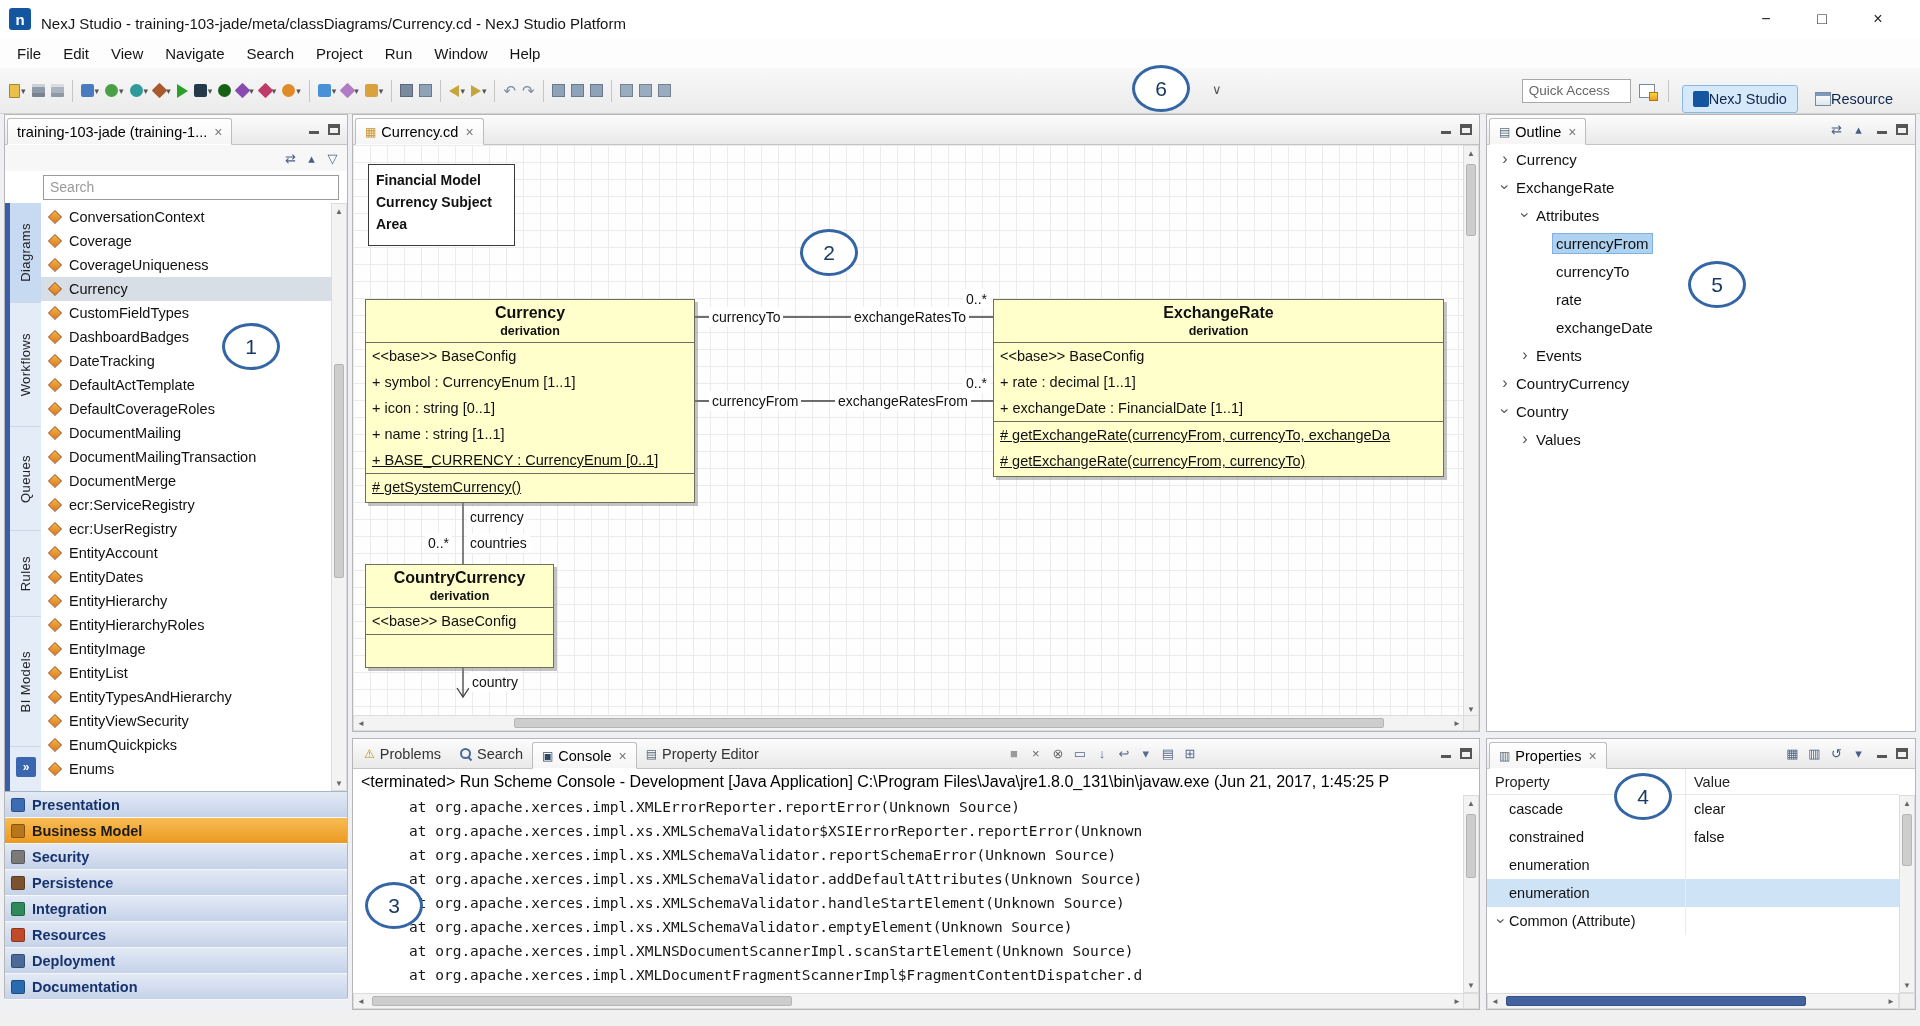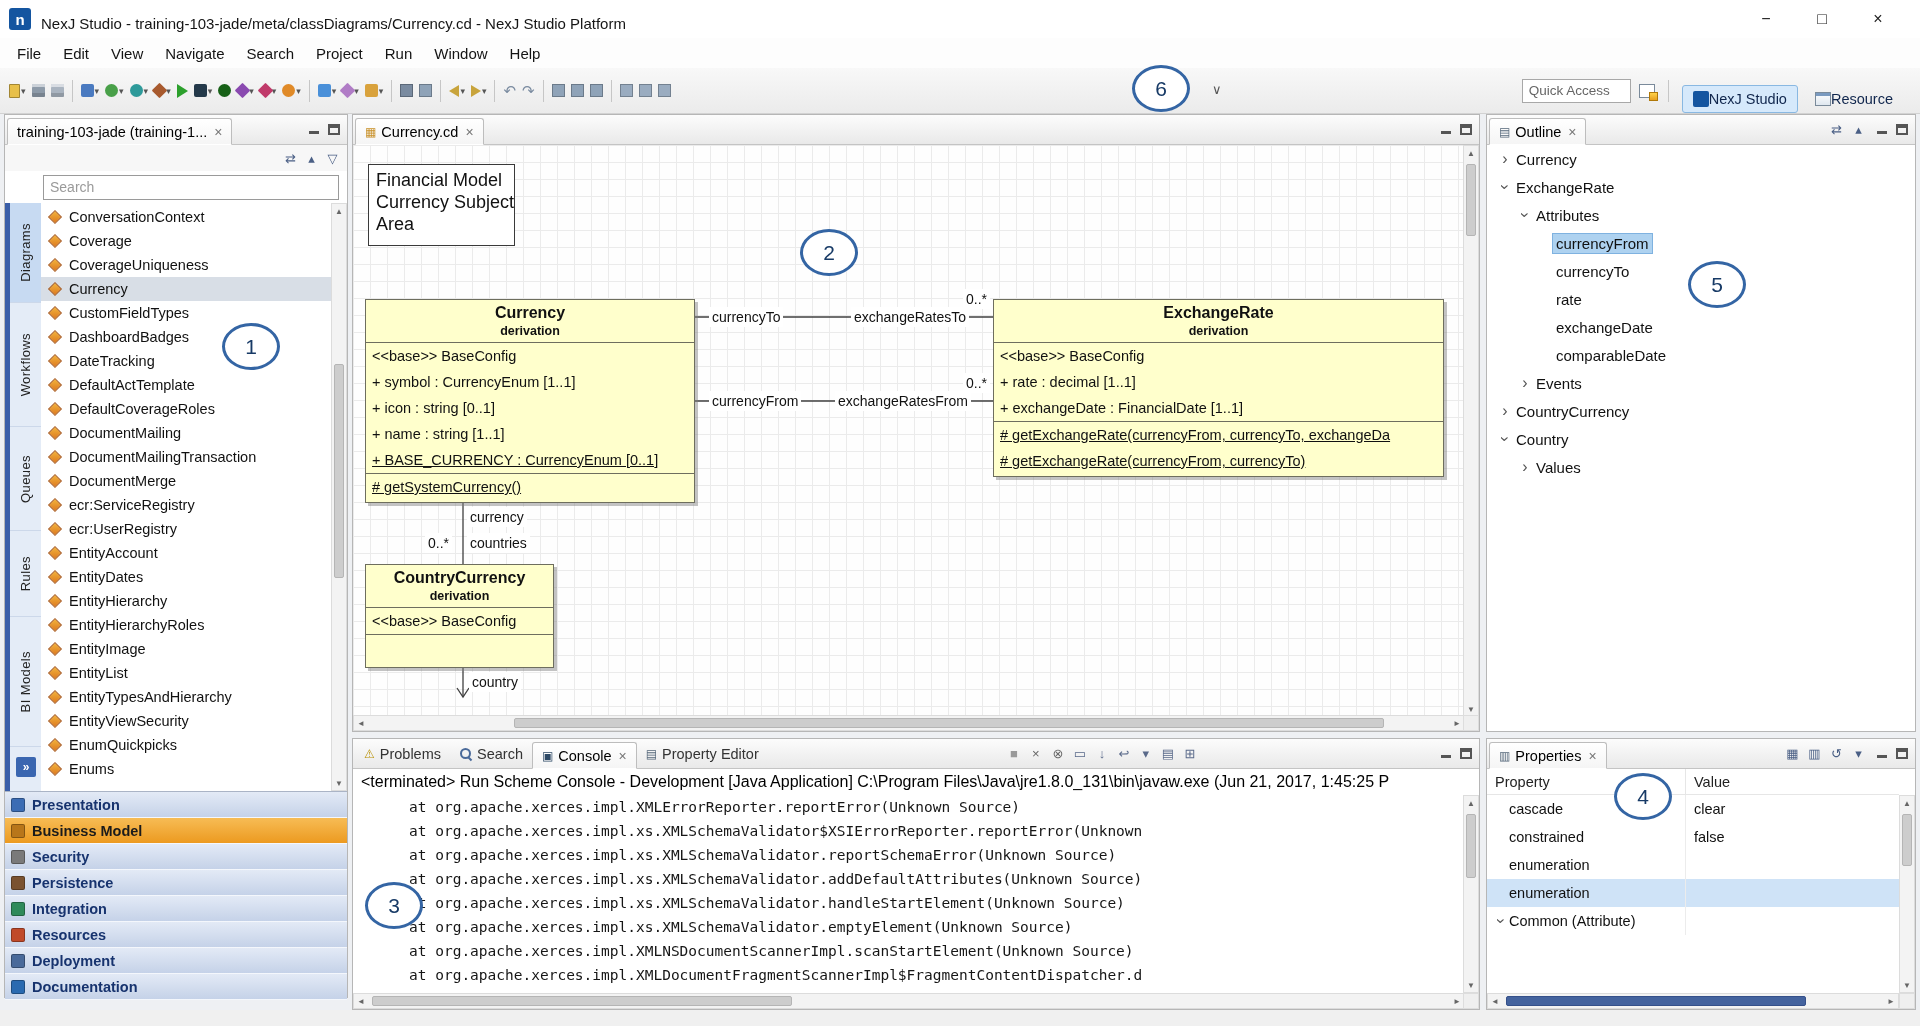--- a/index.html
+++ b/index.html
@@ -102,21 +102,21 @@
   .cat-row.active .cat-txt { color:#1b1b1b; }
 
   
   #editor { left:352px; top:114px; width:1128px; height:618px; }
   #canvas { position:absolute; left:0; top:30px; width:1112px; height:572px; overflow:hidden; background-color:#fefefe;
     background-image:linear-gradient(#ebebeb 1px,transparent 1px),linear-gradient(90deg,#ebebeb 1px,transparent 1px);
     background-size:17px 17px; }
   #edges { position:absolute; left:0; top:0; }
   #edges polyline, #edges path { stroke:#3f3f3f; stroke-width:1.3; fill:none; }
   .note-box { position:absolute; background:#fff; border:1px solid #3a3a3a; padding:4px 7px; }
-  .note-line { font-size:18px; line-height:22px; white-space:nowrap; }
+  .note-line { font-size:14px; line-height:22px; white-space:nowrap;font-weight:bold; }
   .uml-class { position:absolute; background:#ffffcc; border:1px solid #6e6e5e; box-shadow:3px 3px 0 rgba(125,125,125,.45); display:flex; flex-direction:column; overflow:hidden; }
   .uml-title { height:24px; line-height:26px; font-weight:bold; font-size:16px; text-align:center; }
   .uml-stereo { height:19px; line-height:15px; font-weight:bold; font-size:12.5px; text-align:center; border-bottom:1px solid #6e6e5e; }
   .uml-ops { border-top:1px solid #6e6e5e; flex:1; }
   .uml-row { height:26px; line-height:26px; padding:0 6px; font-size:14.5px; white-space:nowrap; overflow:hidden; }
   .uml-row.u { text-decoration:underline; }
   .edge-label { position:absolute; background:#fff; font-size:14px; line-height:20px; padding:0 3px; white-space:nowrap; }
 
   
   #console { left:352px; top:738px; width:1128px; height:272px; }
@@ -665,24 +665,20 @@
         <span class="otl-txt">currencyTo</span>
       </div>
       <div class="otl-row" style="padding-left: 50px;">
         <span class="chev-sp"></span>
         <span class="otl-txt">rate</span>
       </div>
       <div class="otl-row" style="padding-left: 50px;">
         <span class="chev-sp"></span>
         <span class="otl-txt">exchangeDate</span>
       </div>
-      <div class="otl-row" style="padding-left: 50px;">
-        <span class="chev-sp"></span>
-        <span class="otl-txt">comparableDate</span>
-      </div>
       <div class="otl-row" style="padding-left: 30px;">
         <span class="chev">›</span>
         <span class="otl-txt">Events</span>
       </div>
       <div class="otl-row" style="padding-left: 10px;">
         <span class="chev">›</span>
         <span class="otl-txt">CountryCurrency</span>
       </div>
       <div class="otl-row" style="padding-left: 10px;">
         <span class="chev open">›</span>

